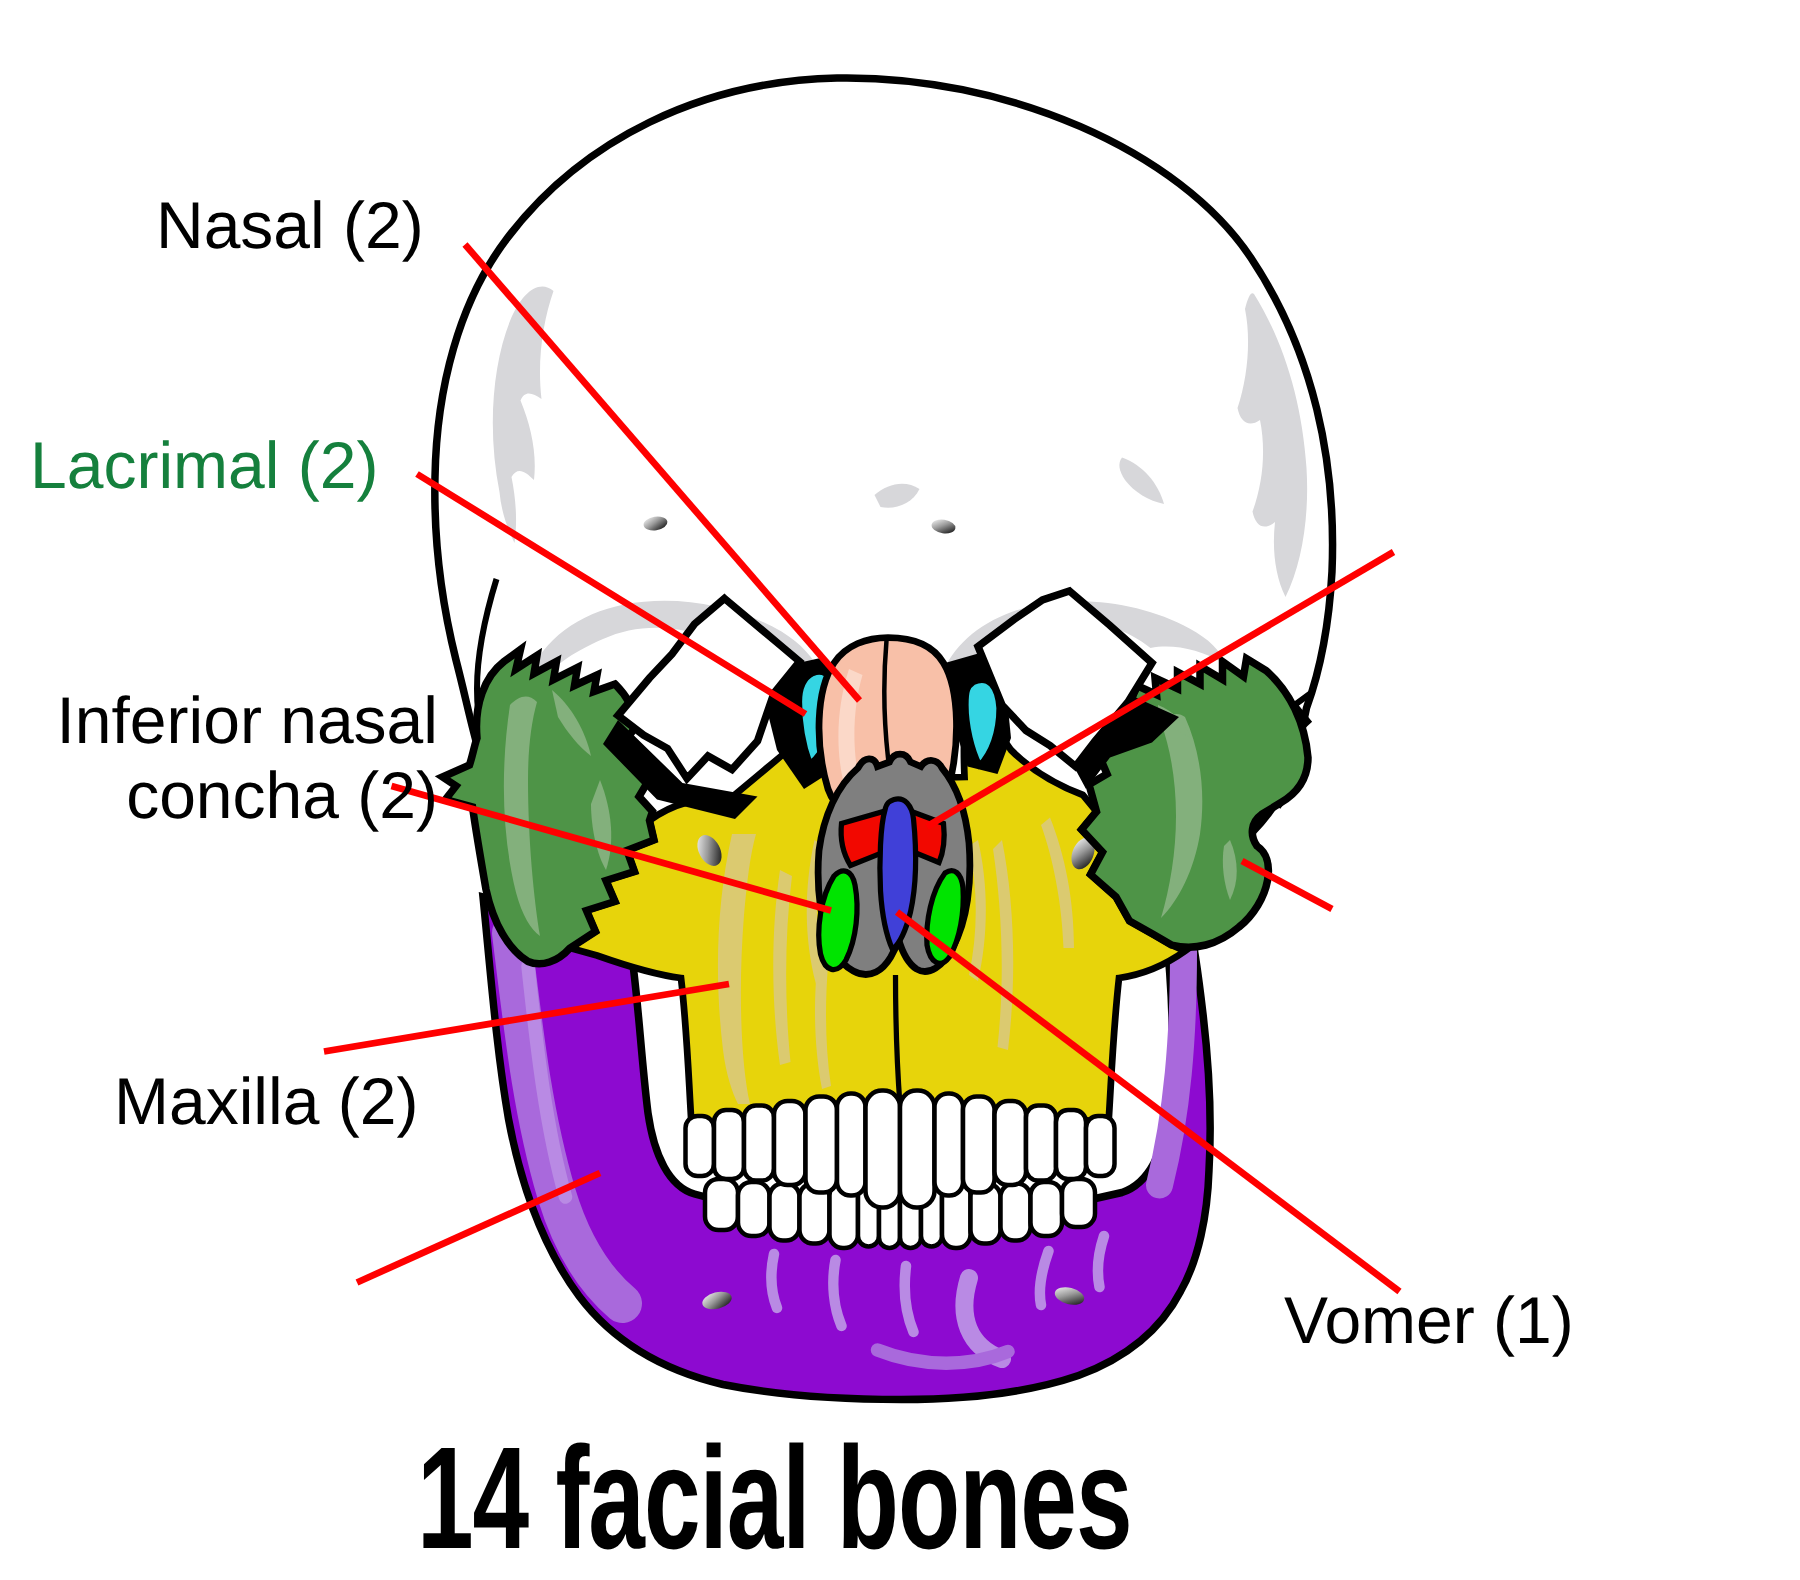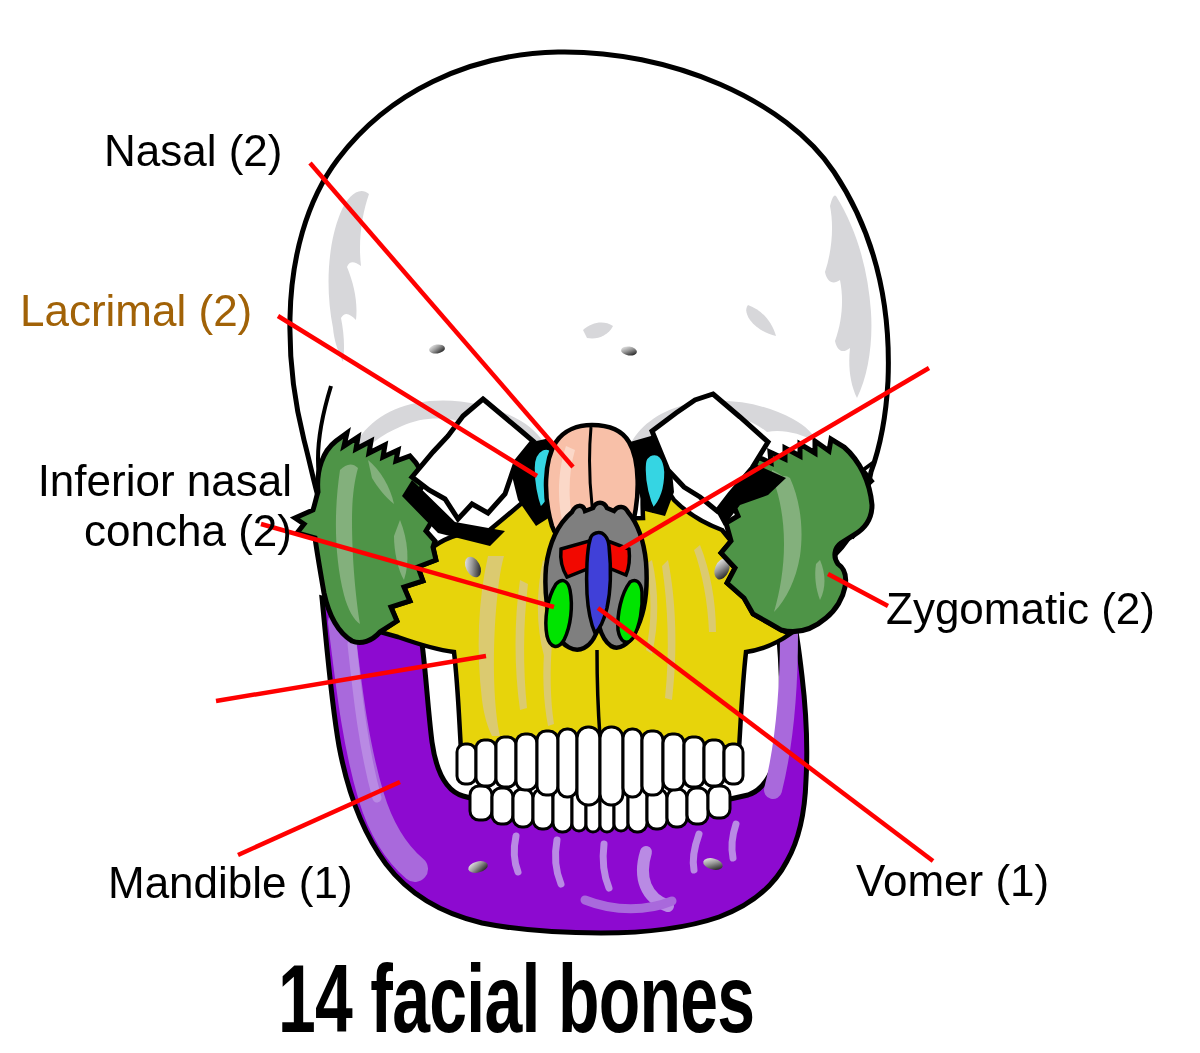--- a/index.html
+++ b/index.html
@@ -209,21 +209,20 @@
     <line x1="261" y1="524" x2="554" y2="607"></line>
     <line x1="216" y1="701" x2="486" y2="656"></line>
     <line x1="238" y1="855" x2="400" y2="782"></line>
     <line x1="929" y1="368" x2="618" y2="551"></line>
     <line x1="888" y1="606" x2="828" y2="574"></line>
     <line x1="933" y1="861" x2="598" y2="608"></line>
   </g>
 </svg>
 
 <div class="lbl" style="left: 104px; top: 126px; color: rgb(0, 0, 0);">Nasal (2)</div>
-<div class="lbl" style="left: 20px; top: 286px; color: #a16207;">Lacrimal (2)</div>
+<div class="lbl" style="left: 20px; top: 286px; color: #15803d;">Lacrimal (2)</div>
 <div class="lbl wrap" style="left: 0px; top: 456px; width: 292px; color: rgb(0, 0, 0);">Inferior nasal concha (2)</div>
-<div class="lbl" style="left: 108px; top: 858px; color: rgb(0, 0, 0);">Mandible (1)</div>
-<div class="lbl" style="left: 886px; top: 584px; color: rgb(0, 0, 0);">Zygomatic (2)</div>
+<div class="lbl" style="left: 76px; top: 710px; color: rgb(0, 0, 0);">Maxilla (2)</div>
 <div class="lbl" style="left: 856px; top: 856px; color: rgb(0, 0, 0);">Vomer (1)</div>
 
 <div id="title" style="color: rgb(0, 0, 0);">14 facial bones</div>
 
 </div>
 
 </body></html>

